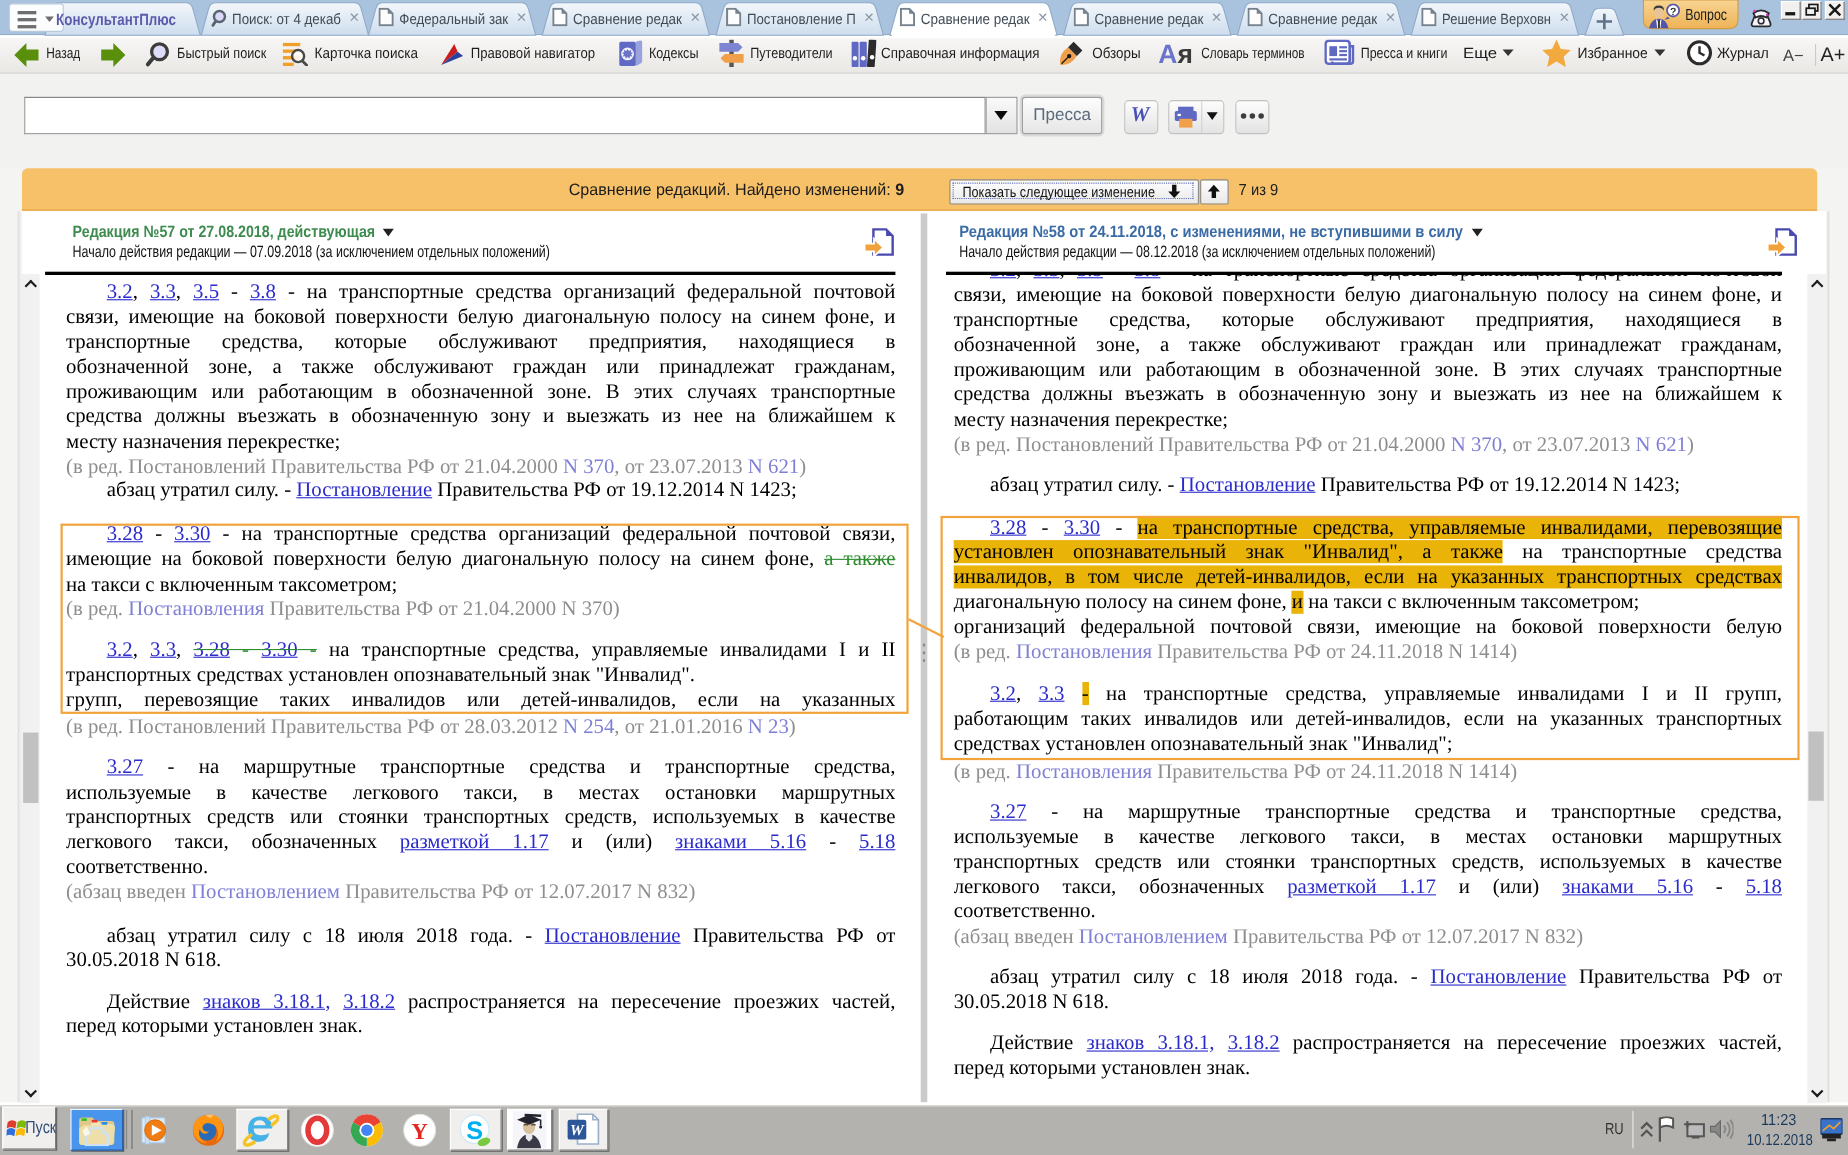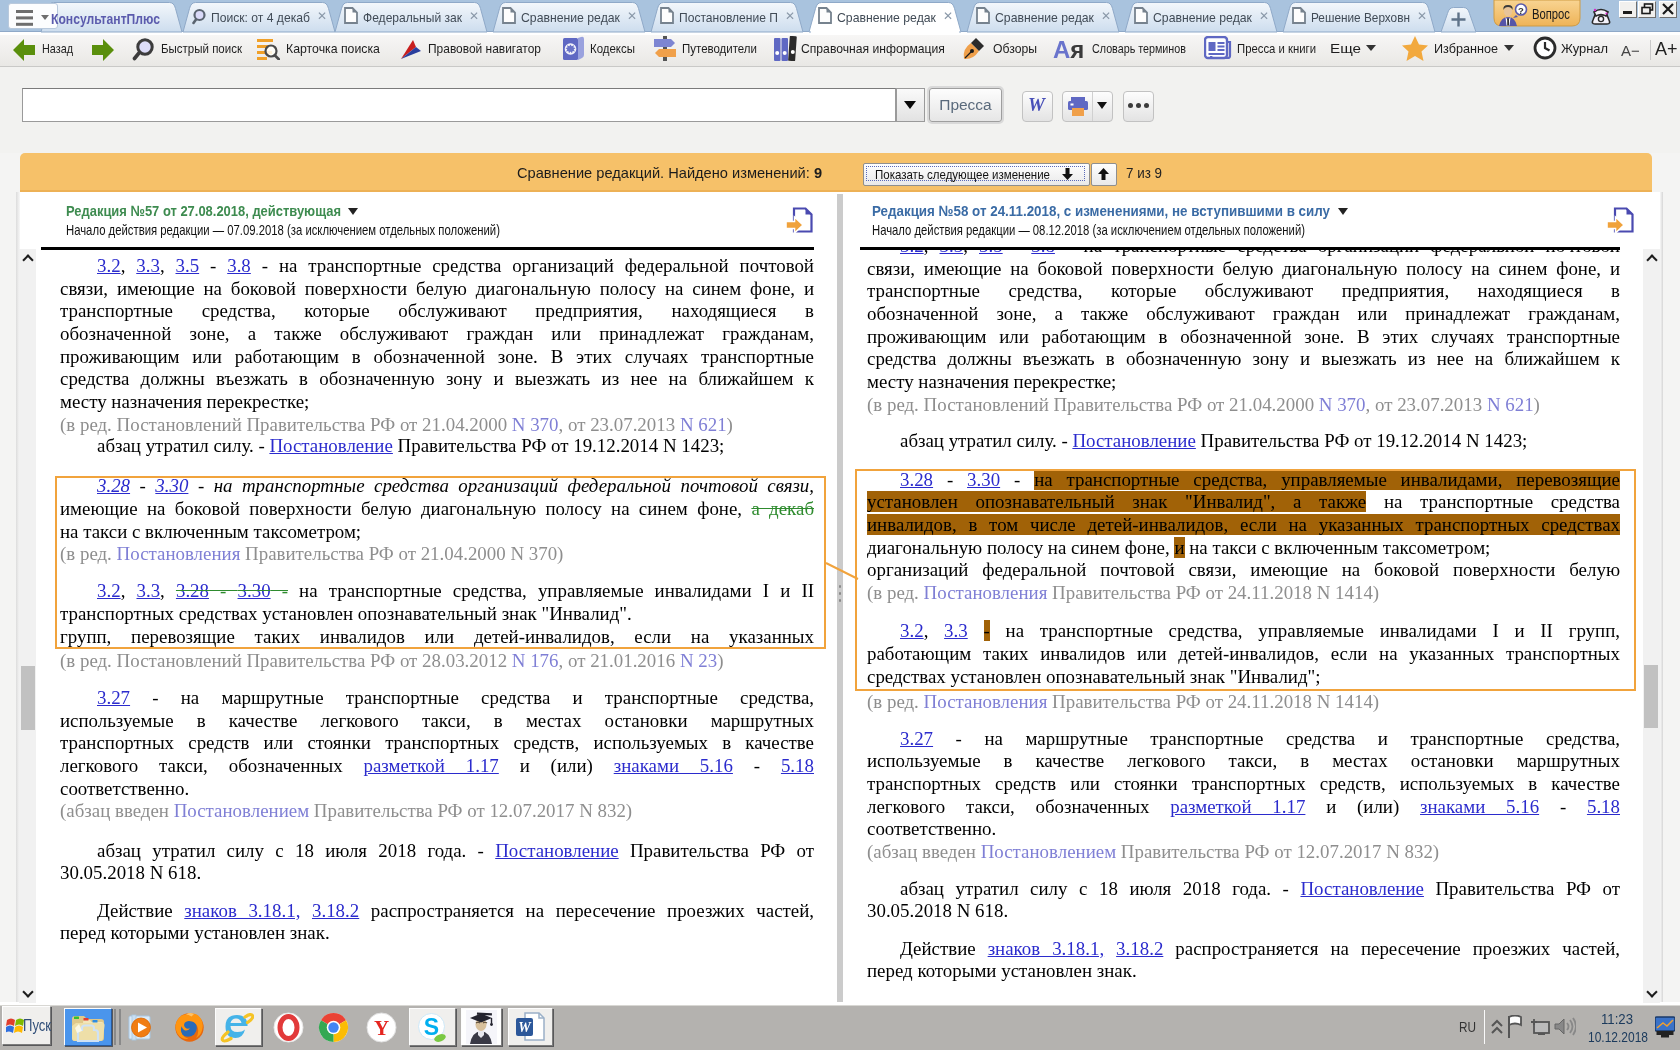--- a/index.html
+++ b/index.html
@@ -13,21 +13,21 @@
 
 #main{position:absolute;left:20px;top:192px;width:1643px;height:810px;background:#fff;overflow:hidden;}
 .doc{font-family:"Liberation Serif",serif;font-size:18.9px;line-height:22.7px;color:#000;}
 .ln{height:22.7px;white-space:nowrap;}
 .j{text-align:justify;text-align-last:justify;white-space:normal;}
 .doc a{color:#2b2bcd;text-decoration:underline;}
 .gray{color:#8e8e8e;}
 .gray .gl{color:#7f7fd5;}
 s.g{color:#2e8b2e;text-decoration:line-through;}
 s.g a{color:#2b2bcd;}
-.hl{background:#a16207;}
+.hl{background:#eab308;}
 .obox{position:absolute;border:2px solid #f1a33c;background:transparent;}
 .thumb{position:absolute;background:#c1c1c1;}
 .track{position:absolute;background:#f1f1f1;}
 .chev{position:absolute;width:8px;height:8px;border-left:2.2px solid #1c1c1c;border-bottom:2.2px solid #1c1c1c;}
 .chev.up{transform:rotate(135deg);}
 .chev.dn{transform:rotate(-45deg);}
 
 #taskbar{position:absolute;left:0;top:1005px;width:1680px;height:45px;background:#b4b2af;border-top:1px solid #d8d7d3;}
 .tb3d{position:absolute;background:#f0efed;border-top:1px solid #fdfdfd;border-left:1px solid #fdfdfd;border-right:1px solid #7c7c7c;border-bottom:1px solid #7c7c7c;box-shadow:1px 1px 0 #58585a;}
 </style></head><body>
@@ -281,32 +281,32 @@
 <div class="ln j" style="">обозначенной зоне, а также обслуживают граждан или принадлежат гражданам,</div>
 <div class="ln j" style="">проживающим или работающим в обозначенной зоне. В этих случаях транспортные</div>
 <div class="ln j" style="">средства должны въезжать в обозначенную зону и выезжать из нее на ближайшем к</div>
 <div class="ln" style="">месту назначения перекрестке;</div>
 <div class="ln gray" style="">(в ред. Постановлений Правительства РФ от 21.04.2000 <span class="gl">N 370</span>, от 23.07.2013 <span class="gl">N 621</span>)</div>
 </div>
 <div class="doc abs" style="left:60px;top:435.2px;width:754px;">
 <div class="ln" style="text-indent:37px;">абзац утратил силу. - <a>Постановление</a> Правительства РФ от 19.12.2014 N 1423;</div>
 </div>
 <div class="doc abs" style="left:60px;top:475.4px;width:754px;">
-<div class="ln j" style="text-indent:37px;font-style:italic;"><a>3.28</a> - <a>3.30</a> - на транспортные средства организаций федеральной почтовой связи,</div>
-<div class="ln j" style="">имеющие на боковой поверхности белую диагональную полосу на синем фоне, <s class="g">а декаб</s></div>
+<div class="ln j" style="text-indent:37px;"><a>3.28</a> - <a>3.30</a> - на транспортные средства организаций федеральной почтовой связи,</div>
+<div class="ln j" style="">имеющие на боковой поверхности белую диагональную полосу на синем фоне, <s class="g">а также</s></div>
 <div class="ln" style="">на такси с включенным таксометром;</div>
 <div class="ln gray" style="">(в ред. <span class="gl">Постановления</span> Правительства РФ от 21.04.2000 N 370)</div>
 </div>
 <div class="doc abs" style="left:60px;top:580.2px;width:754px;">
 <div class="ln j" style="text-indent:37px;"><a>3.2</a>, <a>3.3</a>, <s class="g"><a>3.28</a> - <a>3.30</a> -</s> на транспортные средства, управляемые инвалидами I и II</div>
 <div class="ln" style="">транспортных средствах установлен опознавательный знак "Инвалид".</div>
 <div class="ln j" style="">групп, перевозящие таких инвалидов или детей-инвалидов, если на указанных</div>
 </div>
 <div class="doc abs" style="left:60px;top:650.2px;width:754px;">
-<div class="ln gray" style="">(в ред. Постановлений Правительства РФ от 28.03.2012 <span class="gl">N 176</span>, от 21.01.2016 <span class="gl">N 23</span>)</div>
+<div class="ln gray" style="">(в ред. Постановлений Правительства РФ от 28.03.2012 <span class="gl">N 254</span>, от 21.01.2016 <span class="gl">N 23</span>)</div>
 </div>
 <div class="doc abs" style="left:60px;top:686.9px;width:754px;">
 <div class="ln j" style="text-indent:37px;"><a>3.27</a> - на маршрутные транспортные средства и транспортные средства,</div>
 <div class="ln j" style="">используемые в качестве легкового такси, в местах остановки маршрутных</div>
 <div class="ln j" style="">транспортных средств или стоянки транспортных средств, используемых в качестве</div>
 <div class="ln j" style="">легкового такси, обозначенных <a>разметкой 1.17</a> и (или) <a>знаками 5.16</a> - <a>5.18</a></div>
 <div class="ln" style="">соответственно.</div>
 <div class="ln gray" style="">(абзац введен <span class="gl">Постановлением</span> Правительства РФ от 12.07.2017 N 832)</div>
 </div>
 <div class="doc abs" style="left:60px;top:839.7px;width:754px;">

